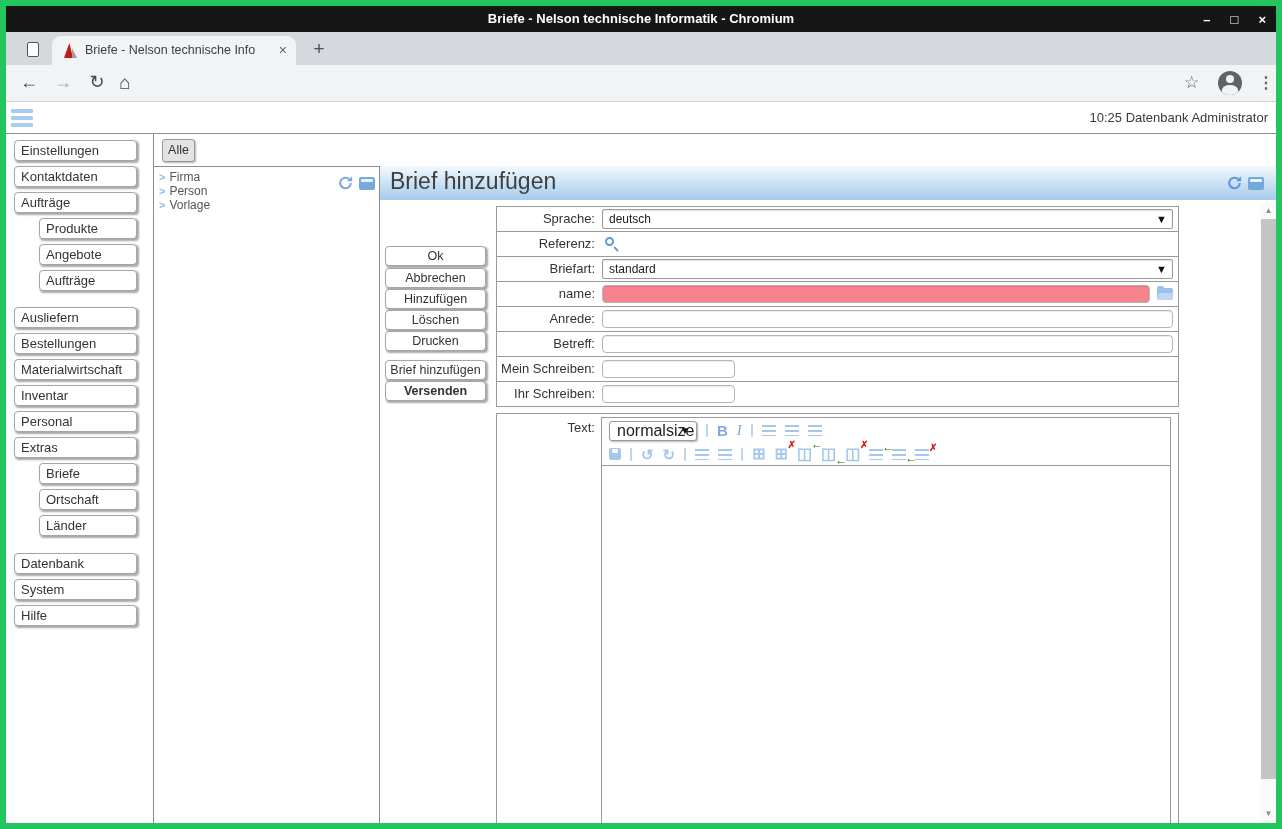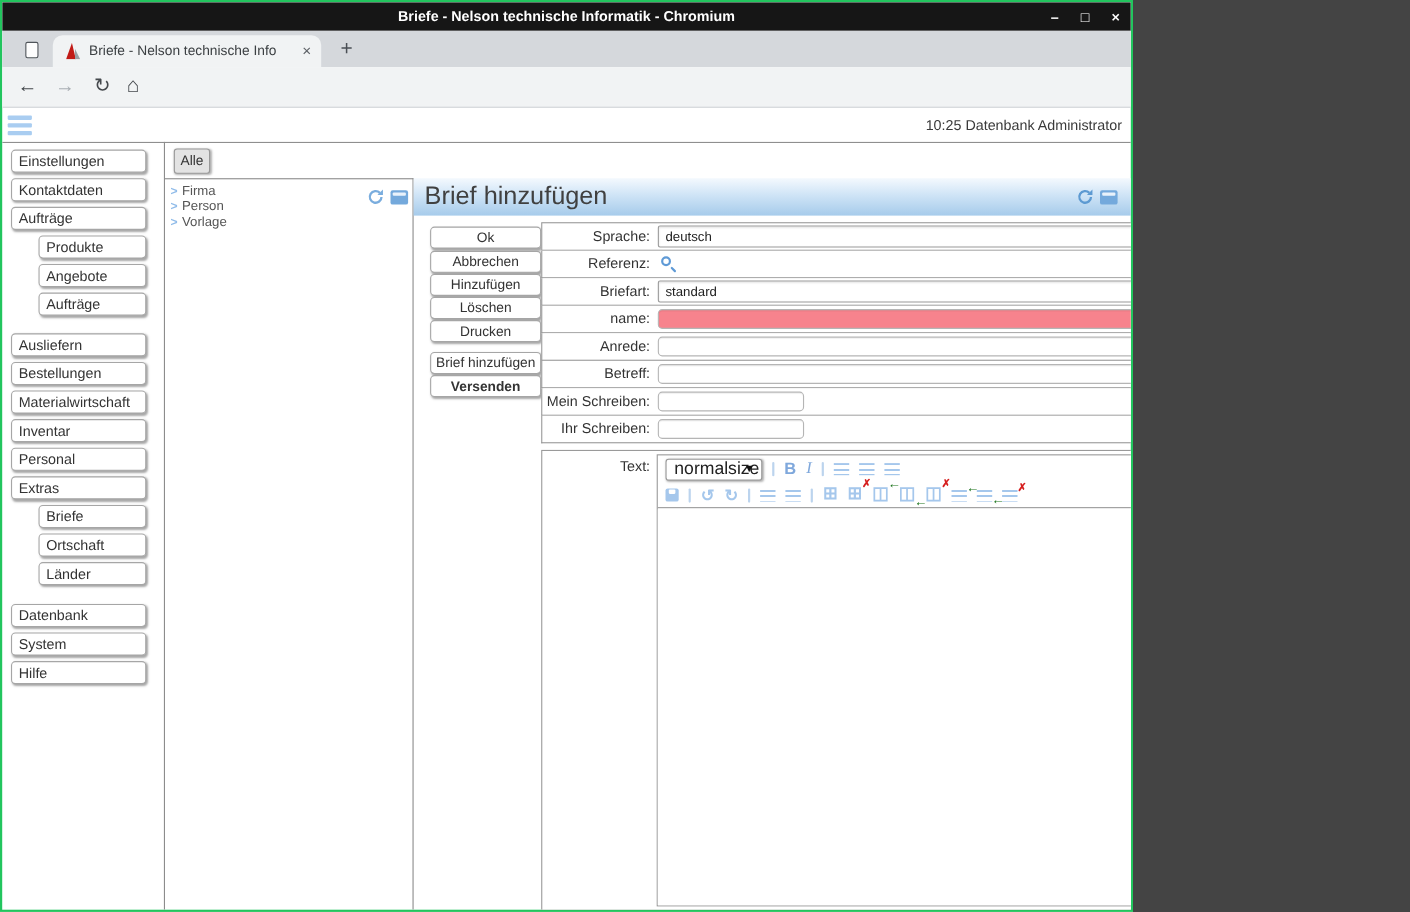--- a/index.html
+++ b/index.html
@@ -1,20 +1,20 @@
 <!DOCTYPE html>
 <html><head>
 <meta charset="utf-8">
 <style>
   * { margin:0; padding:0; box-sizing:border-box; }
   html,body { background:#444; }
   body { font-family:"Liberation Sans", sans-serif; }
   #frame {
-    position:relative; width:1030px; height:829px; background:#fff;
-    border:2px solid #22c55e; overflow:hidden;
+    position:relative; width:1282px; height:829px; background:#fff;
+    border:6px solid #22c55e; overflow:hidden;
   }
   
   .titlebar { position:absolute; left:0; right:0; top:0; height:26px; background:#161616; }
   .titlebar .wtitle { position:absolute; left:0; right:0; top:0; line-height:26px; text-align:center;
     color:#fff; font-size:13px; font-weight:bold; }
   .win-controls { position:absolute; right:10px; top:0; height:26px; display:flex; gap:20px; align-items:center; }
   .win-controls span { color:#fff; font-size:13px; font-weight:bold; cursor:default; }
   
   .tabstrip { position:absolute; left:0; right:0; top:26px; height:33px; background:#d5d8dc; }
   .page-btn { position:absolute; left:12px; top:4px; width:30px; height:26px; display:flex; align-items:center; justify-content:center; }
@@ -47,22 +47,22 @@
   .status { position:absolute; right:8px; top:104px; font-size:13px; color:#3a3a3a; }
   .hline { position:absolute; left:0; right:0; top:127px; height:1px; background:#8f8f8f; }
   .vdiv1 { position:absolute; left:147px; top:127px; bottom:0; width:1px; background:#8c8c8c; }
   .vdiv2 { position:absolute; left:373px; top:160px; bottom:0; width:1px; background:#8c8c8c; }
   .treetop { position:absolute; left:148px; top:160px; width:226px; height:1px; background:#8c8c8c; }
   
   .btn3d { position:absolute; height:21px; background:#fff; border:1px solid #a6a6a6; border-radius:4px;
     box-shadow:1.5px 1.5px 2px rgba(0,0,0,.35); font-size:13px; color:#333; line-height:19px; padding-left:6px; cursor:default; }
   .btn3d.lvl1 { left:8px; width:123px; }
   .btn3d.lvl2 { left:33px; width:98px; }
-  .abtn { position:absolute; left:389px; width:101px; height:20px; background:#fff; border:1px solid #a6a6a6; border-radius:4px;
-    box-shadow:1.5px 1.5px 2px rgba(0,0,0,.35); font-size:12.5px; color:#333; line-height:18px; text-align:center; cursor:default; }
+  .abtn { position:absolute; left:379px; width:101px; height:20px; background:#fff; border:1px solid #a6a6a6; border-radius:4px;
+    box-shadow:1.5px 1.5px 2px rgba(0,0,0,.35); font-size:12.5px; color:#333; line-height:18px; text-align:center; cursor:default;margin-top:36px; }
   .allebtn { position:absolute; left:156px; top:133px; width:33px; height:23px; background:#e3e3e3; border:1px solid #999;
     border-radius:3px; box-shadow:1px 1px 2px rgba(0,0,0,.3); font-size:12.5px; color:#333; text-align:center; line-height:21px; }
   
   .titem { position:absolute; left:153px; height:14px; font-size:12px; color:#555; }
   .titem .chv { color:#8fbbe9; font-weight:bold; margin-right:4px; font-size:11px; }
   .panel-icons { position:absolute; display:flex; gap:5px; align-items:center; }
   .saveic { width:16px; height:13px; background:#74a9dc; border-radius:2px; position:relative; }
   .saveic i { position:absolute; left:2px; right:2px; top:2px; height:3px; background:#e9f2fb; border-radius:1px; }
   
   .mheader { position:absolute; left:374px; right:0; top:160px; height:34px;

